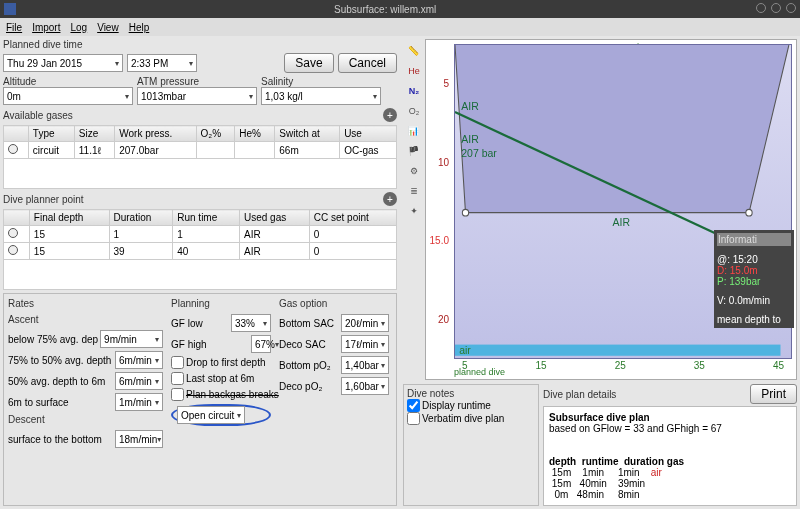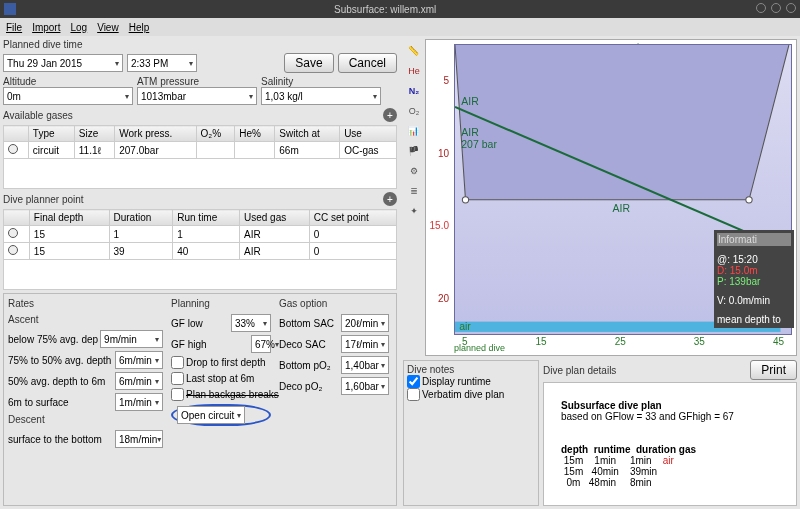--- a/index.html
+++ b/index.html
@@ -33,21 +33,21 @@
 .chartbox { flex: 1; background: #fff; border: 1px solid #aaa; position: relative; }
 .plotarea { position: absolute; left: 28px; top: 4px; right: 4px; bottom: 20px; background: linear-gradient(#dcdcf2,#bfc0e6); border: 1px solid #6b6ba0; overflow: hidden; }
 .bottom-note { position: absolute; left: 28px; bottom: 2px; color: #2a7a2a; font-size: 9px; }
 .xlabs { position: absolute; left: 28px; right: 4px; bottom: 8px; display: flex; justify-content: space-between; color: #2a7a2a; font-size: 9px; padding: 0 8px; }
 .ylabs { position: absolute; left: 2px; top: 4px; bottom: 20px; width: 24px; display: flex; flex-direction: column; justify-content: space-around; color: #a22; font-size: 9px; align-items: flex-end; padding-right: 3px; }
 .infobox { position: absolute; right: 2px; top: 190px; background: #444; color: #ddd; font-size: 9px; padding: 3px; width: 80px; }
 .infobox .g { color: #7e7; } .infobox .w { color: #fff; margin-top: 8px; }
 .bottom-row { display: flex; gap: 4px; margin-top: 4px; }
 .notesbox { flex: 0 0 136px; border: 1px solid #bbb; padding: 3px; }
 .notesbox label { display: flex; align-items: center; gap: 2px; font-size: 10px; }
-.plandetail { flex: 1; border: 1px solid #bbb; padding: 17px; background: #fff; font-family: monospace; font-size: 10px; white-space: pre; }
+.plandetail { flex: 1; border: 1px solid #bbb; padding: 5px; background: #fff; font-family: monospace; font-size: 10px; white-space: pre; }
 .print-row { display: flex; justify-content: space-between; align-items: center; margin-bottom: 2px; }
 .circled { border: 2px solid #2a56c8; border-radius: 50%/60%; padding: 0 4px; display: inline-flex; }
 .he { color: #a22; }
 .n2 { color: #22a; font-weight: bold; }
 </style>
 </head>
 <body>
 
 <div class="titlebar">
   <div class="left">

